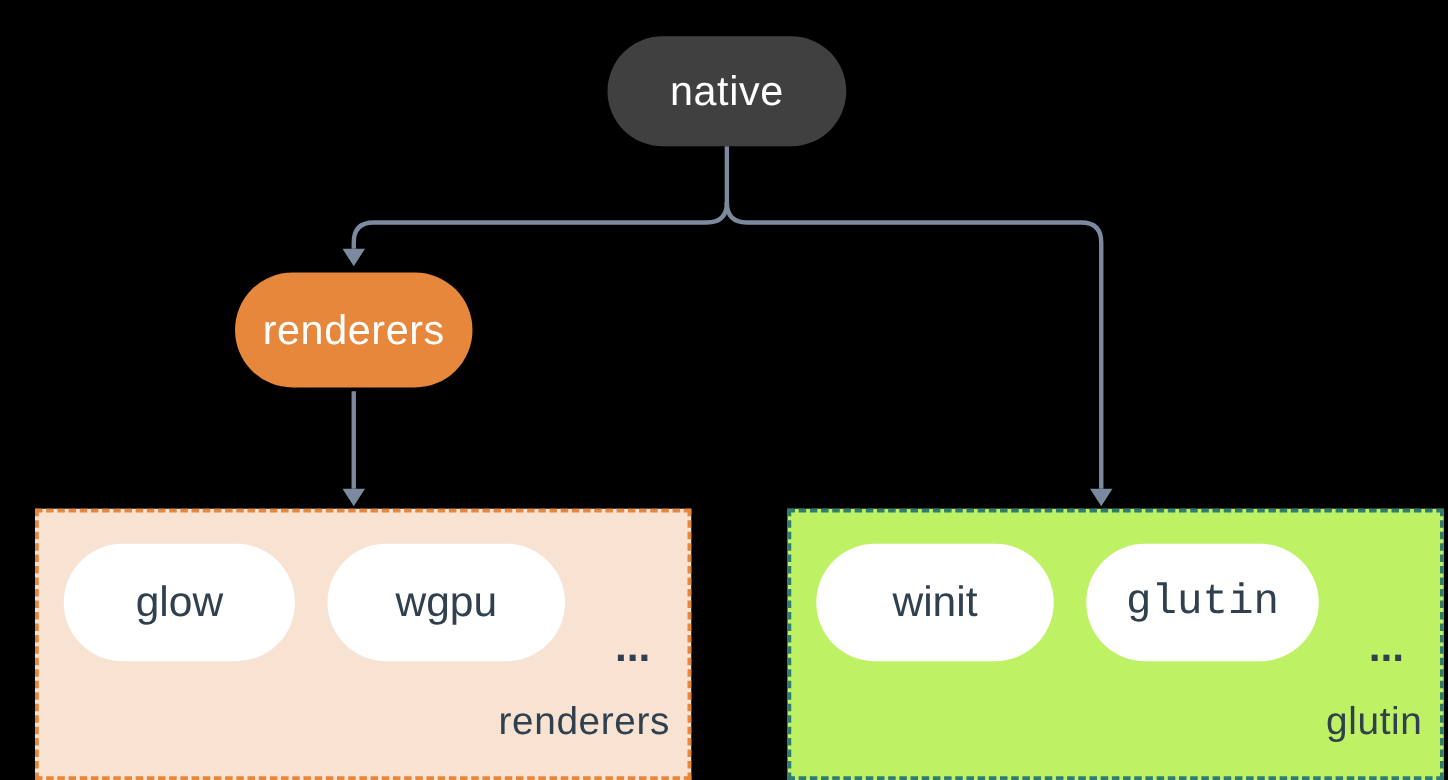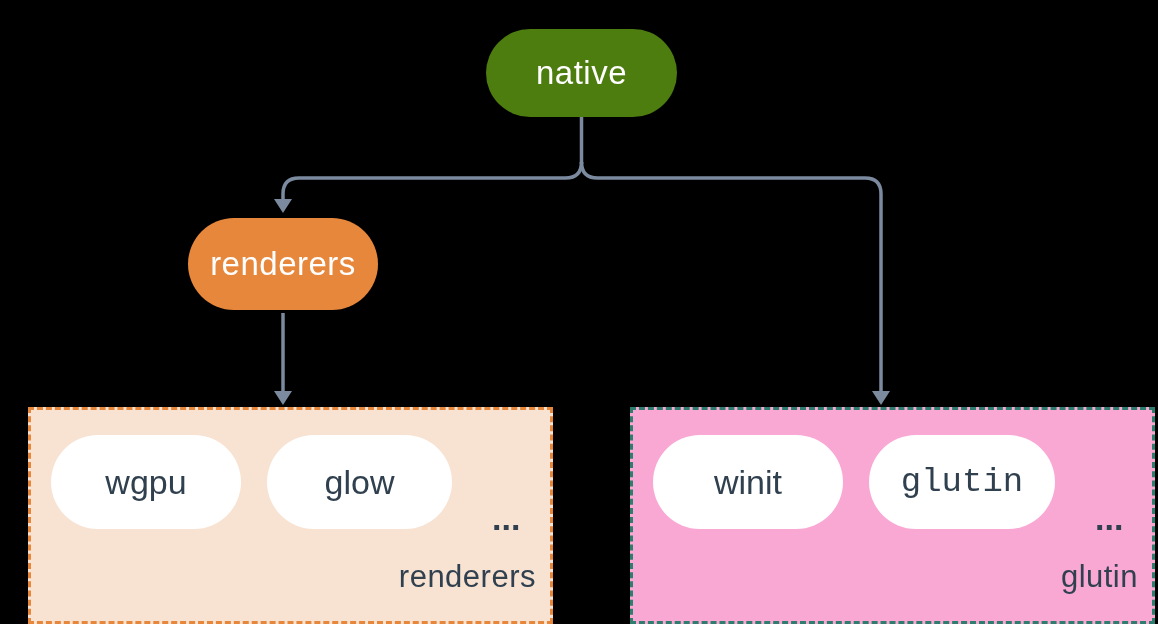--- a/index.html
+++ b/index.html
@@ -76,40 +76,40 @@
 
       <path d="M283 313 L283 391"></path>
     </g>
     <g fill="#7B8A9E" stroke="none">
       <polygon points="274,199 292,199 283,213"></polygon>
       <polygon points="872,391 890,391 881,405"></polygon>
       <polygon points="274,391 292,391 283,405"></polygon>
     </g>
   </svg>
 
-  <div class="pill-node node-native" style="background: #4d7c0f;">
+  <div class="pill-node node-native" style="background: #404040;">
     <span>native</span>
   </div>
 
   <div class="pill-node node-graphics" style="background: rgb(230, 135, 60);">
     <span>renderers</span>
   </div>
 
   <div class="group-box box-renderers" style="background: rgb(248, 226, 210); border-color: rgb(230, 135, 60);">
+    <div class="inner-pill" style="width:185px;">
+      <span>glow</span>
+    </div>
     <div class="inner-pill">
       <span>wgpu</span>
-    </div>
-    <div class="inner-pill" style="width:185px;">
-      <span>glow</span>
     </div>
     <div class="ellipsis">...</div>
     <div class="group-label">renderers</div>
   </div>
 
-  <div class="group-box box-shells" style="background: #f9a8d4; border-color: rgb(46, 125, 110);">
+  <div class="group-box box-shells" style="background: #bef264; border-color: rgb(46, 125, 110);">
     <div class="inner-pill">
       <span>winit</span>
     </div>
     <div class="inner-pill" style="width:186px;font-family:Liberation Mono, monospace;">
       <span>glutin</span>
     </div>
     <div class="ellipsis">...</div>
     <div class="group-label">glutin</div>
   </div>
 

